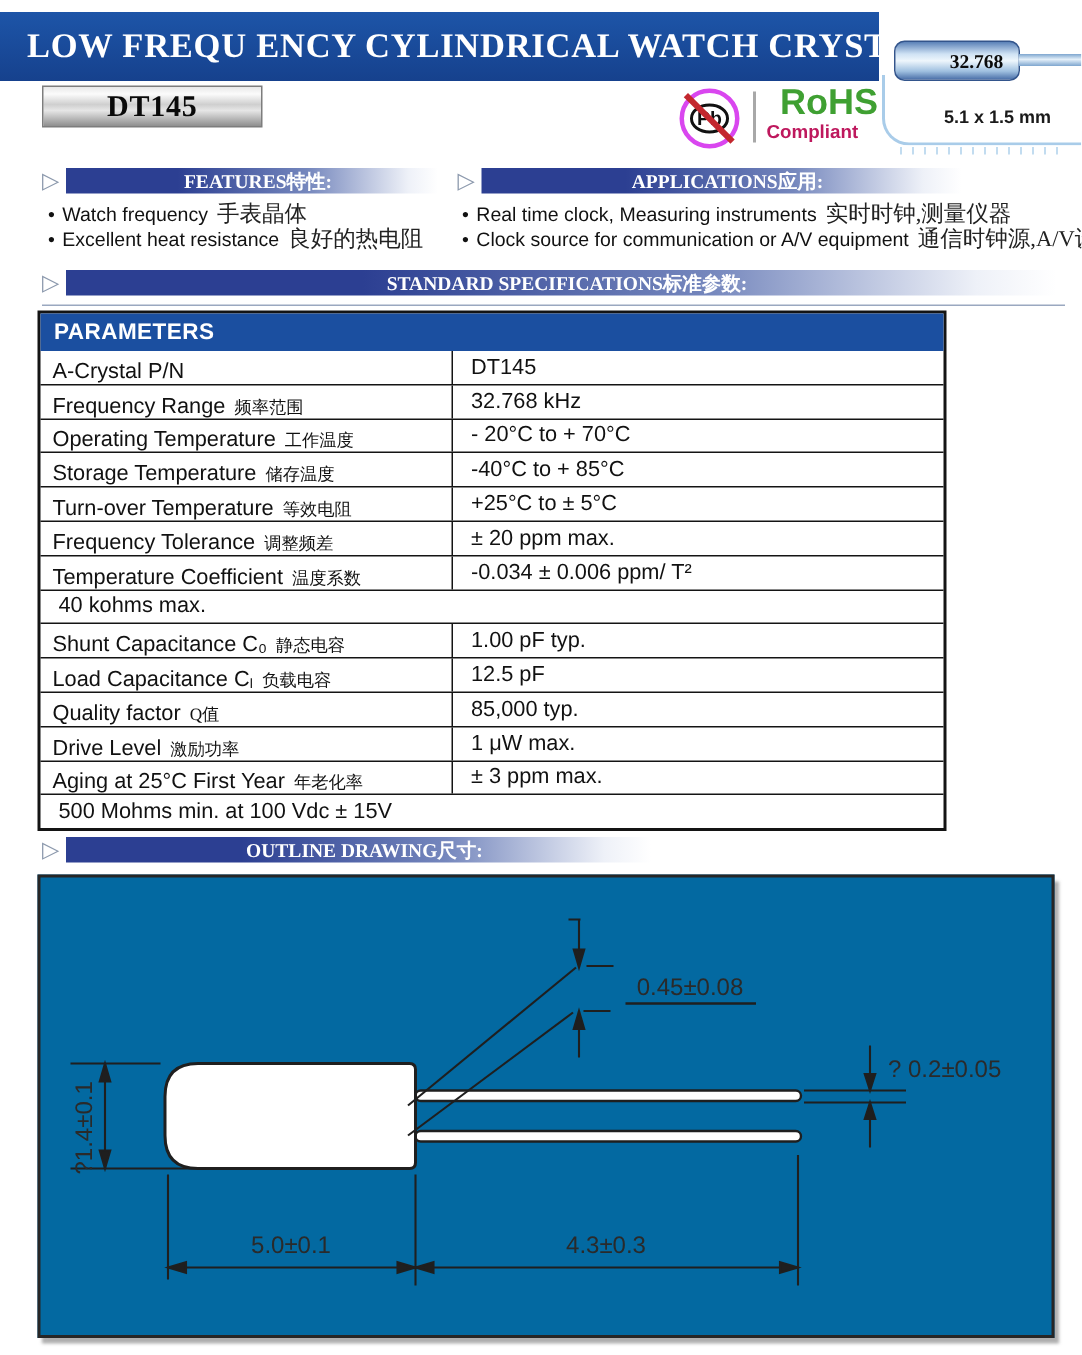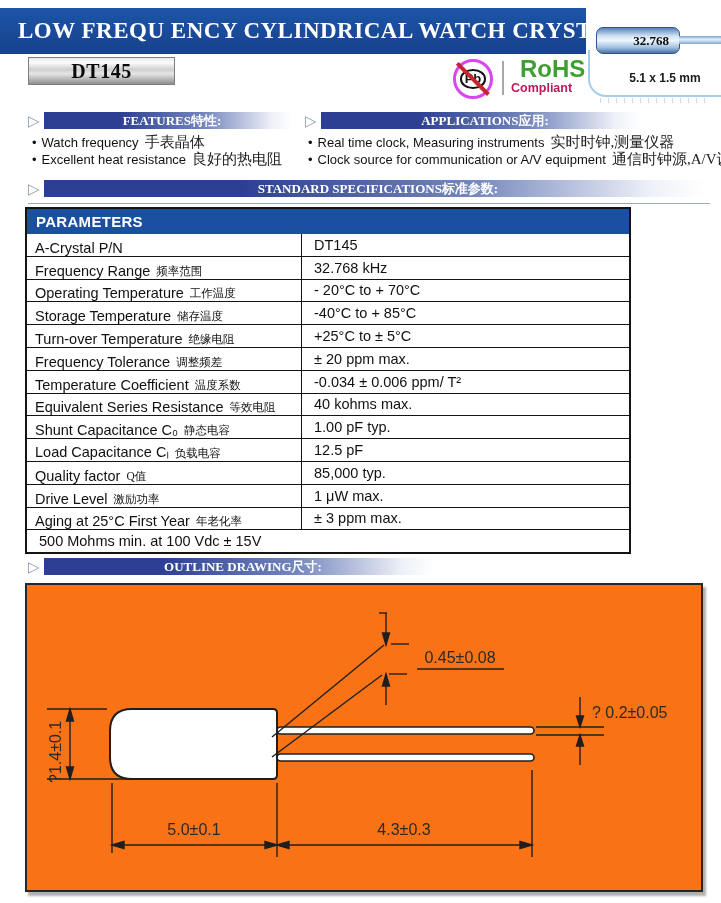--- a/index.html
+++ b/index.html
@@ -63,21 +63,21 @@
           display:flex;align-items:center;padding-left:9px;letter-spacing:.3px;}
   .t-row{display:flex;height:21.8px;border-top:1.5px solid #141414;align-items:center;}
   .t-label{width:275px;flex:0 0 275px;padding-left:8px;box-sizing:border-box;border-right:1.5px solid #141414;
            height:100%;display:flex;align-items:flex-end;overflow:hidden;white-space:nowrap;}
   .t-label .en{font-size:14.5px;}
   .t-label .zh{font-family:"Liberation Serif",serif;font-size:11.5px;margin-left:6px;}
   .t-value{padding-left:12px;font-size:14.5px;white-space:nowrap;}
 
   
   .draw-box{left:25px;top:583px;width:678px;height:309px;border:2px solid #262626;box-sizing:border-box;
-            background:#f97316;box-shadow:3px 4px 2px rgba(110,110,110,.55);}
+            background:#0369a1;box-shadow:3px 4px 2px rgba(110,110,110,.55);}
   .draw-box svg{display:block;}
   .dim-text{font-family:"Liberation Sans",sans-serif;font-size:16px;fill:#2a2a2a;}
 </style>
 </head>
 <body>
 
 <div id="page">
 
   <div class="abs banner">
     <div class="banner-title">LOW FREQU ENCY CYLINDRICAL WATCH CRYSTAL</div>
@@ -154,43 +154,39 @@
     <div class="t-row">
       <div class="t-label">
           <span class="en">Storage Temperature</span>
           <span class="zh">储存温度</span>
         </div>
       <div class="t-value">-40°C to + 85°C</div>
     </div>
     <div class="t-row">
       <div class="t-label">
           <span class="en">Turn-over Temperature</span>
-          <span class="zh">绝缘电阻</span>
+          <span class="zh">等效电阻</span>
         </div>
       <div class="t-value">+25°C to ± 5°C</div>
     </div>
     <div class="t-row">
       <div class="t-label">
           <span class="en">Frequency Tolerance</span>
           <span class="zh">调整频差</span>
         </div>
       <div class="t-value">± 20 ppm max.</div>
     </div>
     <div class="t-row">
       <div class="t-label">
           <span class="en">Temperature Coefficient</span>
           <span class="zh">温度系数</span>
         </div>
       <div class="t-value">-0.034 ± 0.006 ppm/ T²</div>
     </div>
     <div class="t-row">
-      <div class="t-label">
-          <span class="en">Equivalent Series Resistance</span>
-          <span class="zh">等效电阻</span>
-        </div>
       <div class="t-value">40 kohms max.</div>
     </div>
     <div class="t-row">
       <div class="t-label">
           <span class="en">Shunt Capacitance C₀</span>
           <span class="zh">静态电容</span>
         </div>
       <div class="t-value">1.00 pF typ.</div>
     </div>
     <div class="t-row">

